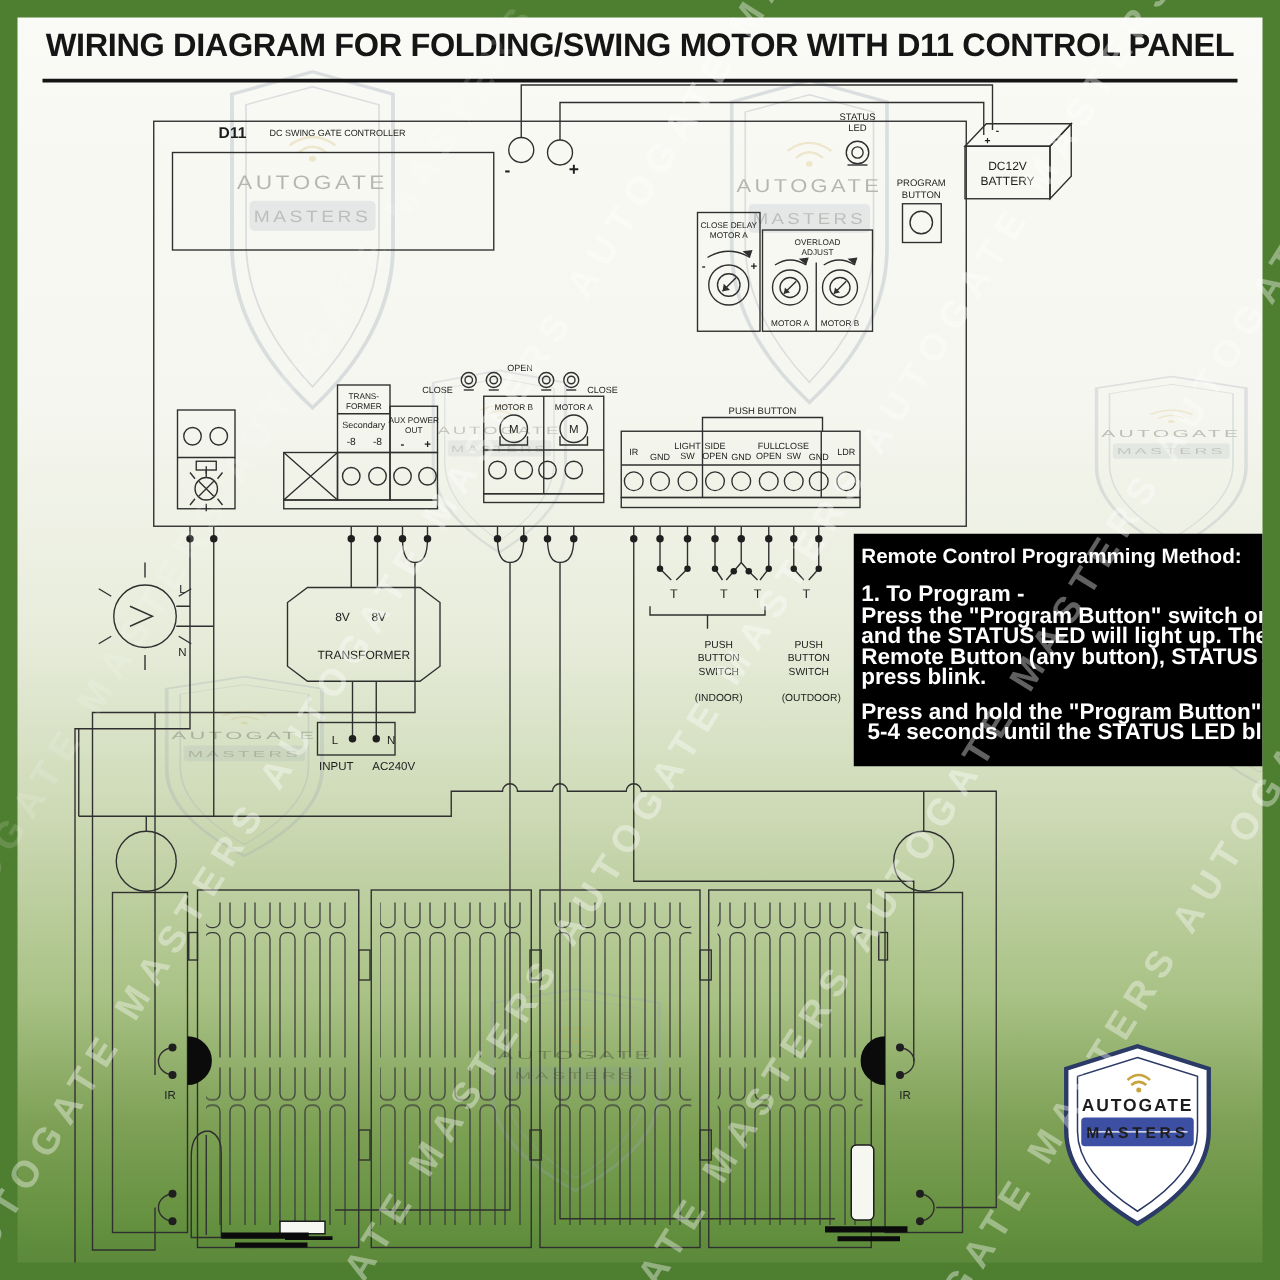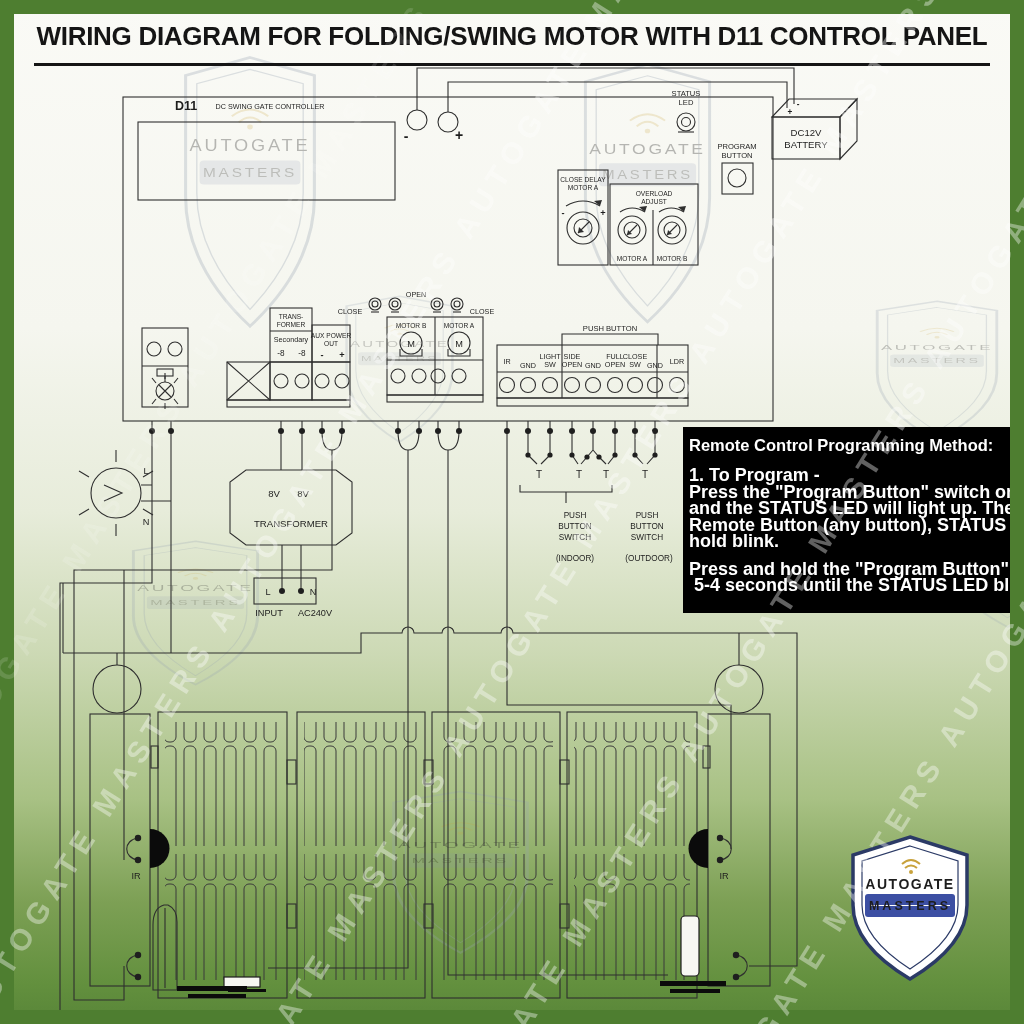--- a/index.html
+++ b/index.html
@@ -413,21 +413,21 @@
       <text class="t8" x="649" y="561">(OUTDOOR)</text>
     </g>
   </svg>
 
   <div class="progbox">
     <div class="ptitle">Remote Control Programming Method:</div>
     <div class="pline">1. To Program -</div>
     <div class="pline">Press the "Program Button" switch one (1) time</div>
     <div class="pline">and the STATUS LED will light up. Then press the</div>
     <div class="pline">Remote Button (any button), STATUS LED</div>
-    <div class="pline">hold blink.</div>
+    <div class="pline">press blink.</div>
     <div class="gap"></div>
     <div class="pline">Press and hold the "Program Button" switch for</div>
     <div class="pline"> 5-4 seconds until the STATUS LED blinks.</div>
   </div>
 
   <div class="logo">
     <svg width="130" height="152" viewBox="0 0 130 152">
       <path d="M65,4 L122,22 V72 Q122,112 65,146 Q8,112 8,72 V22 Z" fill="#ffffff" stroke="#2b3a66" stroke-width="3.5"></path>
       <path d="M65,13 L113,28 V72 Q113,105 65,136 Q17,105 17,72 V28 Z" fill="none" stroke="#2b3a66" stroke-width="1.2"></path>
       <g>

